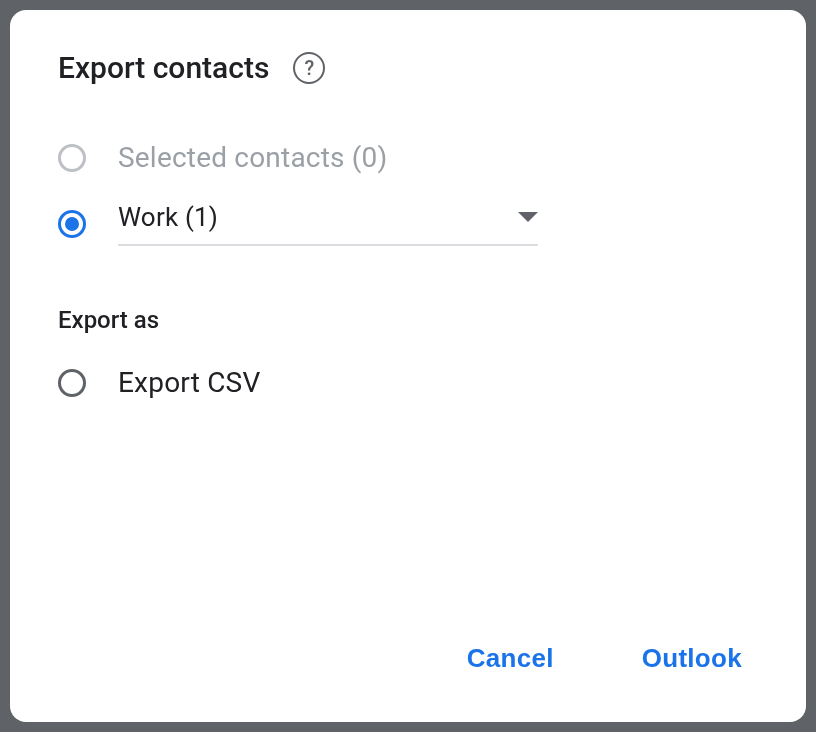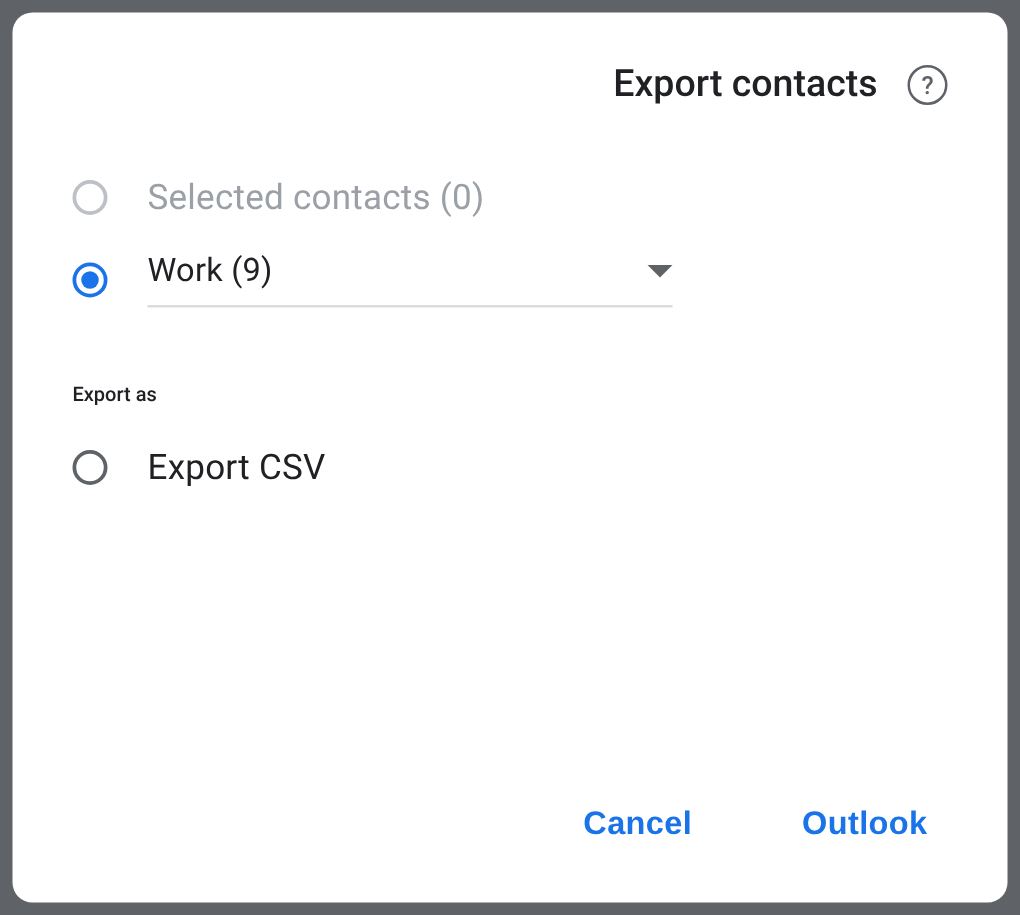--- a/index.html
+++ b/index.html
@@ -27,21 +27,20 @@
       display: flex;
       flex-direction: column;
       position: relative;
     }
     
     .dialog-header {
       display: flex;
       align-items: center;
       gap: 24px;
       margin-bottom: 56px;
-      justify-content: flex-end;
     }
     
     .dialog-title {
       font-size: 30px;
       font-weight: 500;
       color: #202124;
       letter-spacing: 0;
     }
     
     .help-icon {
@@ -134,21 +133,21 @@
     
     .dropdown-arrow {
       width: 0;
       height: 0;
       border-left: 10px solid transparent;
       border-right: 10px solid transparent;
       border-top: 10px solid #5f6368;
     }
     
     .section-label {
-      font-size: 16px;
+      font-size: 24px;
       font-weight: 500;
       color: #202124;
       margin-bottom: 32px;
       margin-top: 20px;
     }
     
     .format-group .radio-row {
       margin-bottom: 32px;
     }
     
@@ -184,21 +183,21 @@
   <div class="radio-group">
 
     <div class="radio-row">
       <div class="radio disabled"></div>
       <span class="radio-label disabled">Selected contacts (0)</span>
     </div>
 
     <div class="dropdown-row">
       <div class="radio selected"></div>
       <div class="dropdown">
-        <span class="dropdown-label">Work (9)</span>
+        <span class="dropdown-label">Work (1)</span>
         <div class="dropdown-arrow"></div>
       </div>
     </div>
 
   </div>
 
   <div class="section-label">Export as</div>
 
   <div class="radio-group format-group">
 

